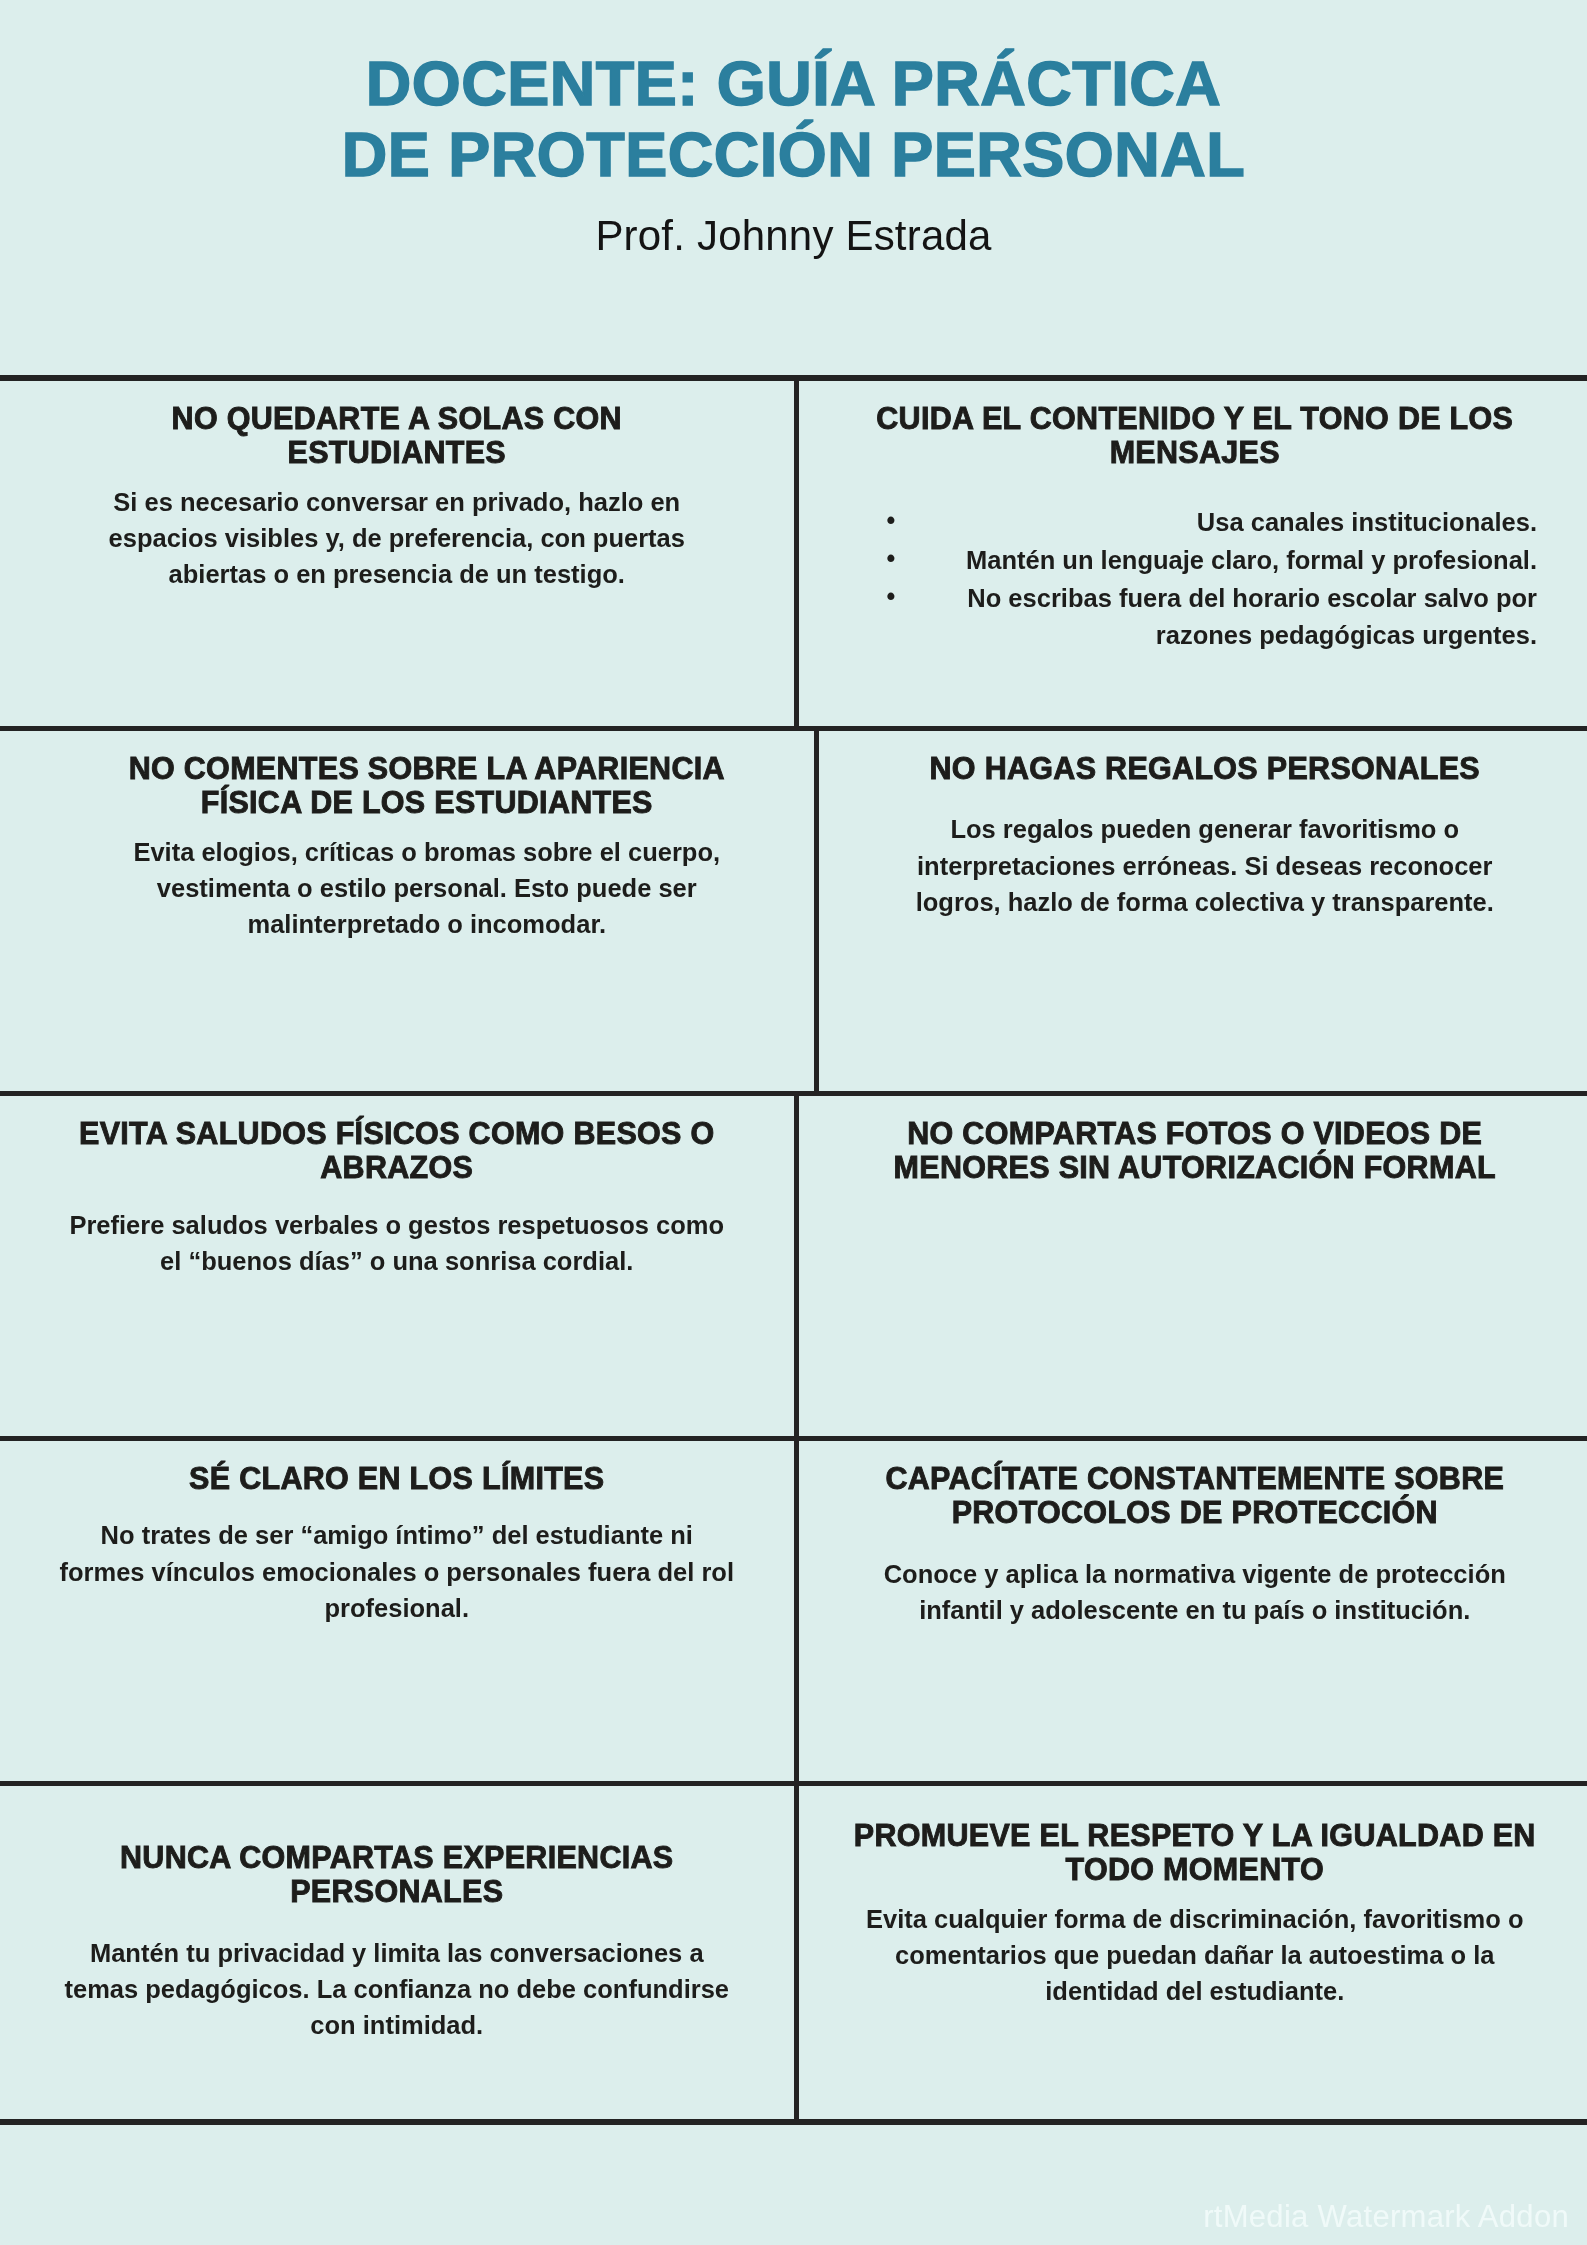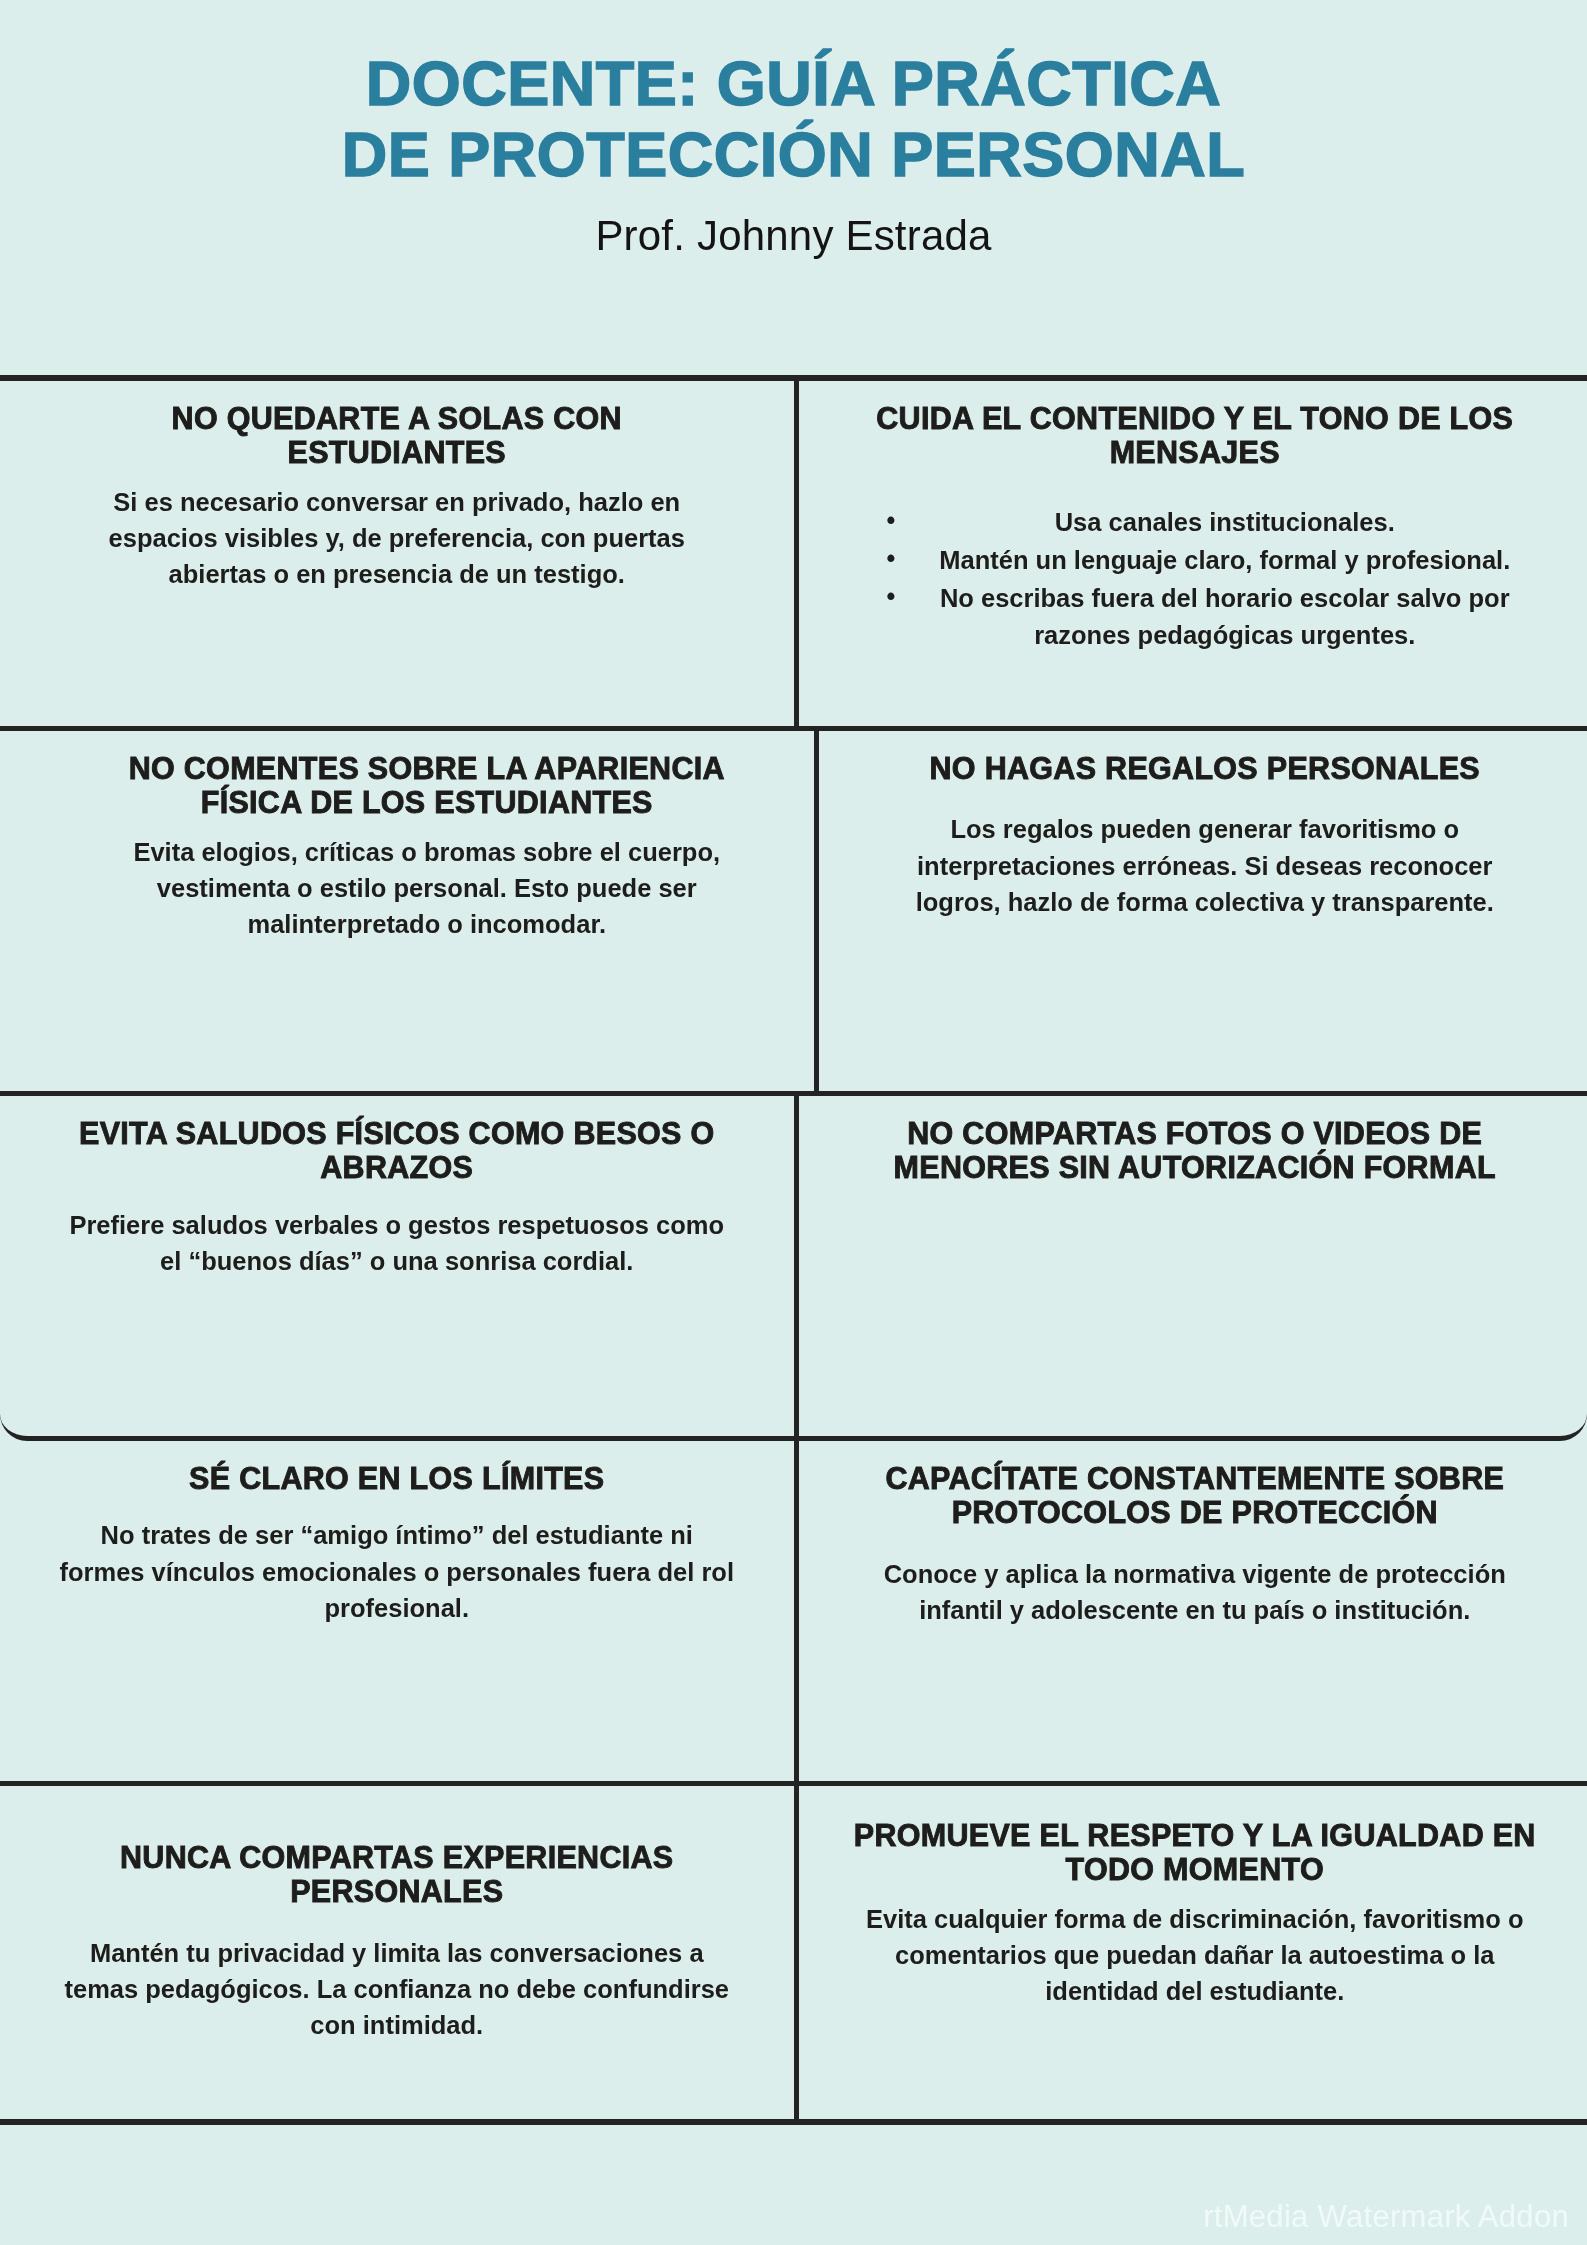--- a/index.html
+++ b/index.html
@@ -68,21 +68,21 @@
   .grid-row {
     position: relative;
     display: flex;
     width: 100%;
     box-sizing: border-box;
     border-bottom: 5px solid #232323;
   }
   .grid-row:last-child { border-bottom: none; }
   .grid-row.r1 { height: 350px; }
   .grid-row.r2 { height: 365px; padding-left: 40px; }
-  .grid-row.r3 { height: 345px; border-radius: 27px; }
+  .grid-row.r3 { height: 345px; }
   .grid-row.r4 { height: 345px; }
   .grid-row.r5 { height: 374px; }
 
   .cell {
     box-sizing: border-box;
     width: 50%;
     padding: 20px 38px 10px 38px;
     text-align: center;
     overflow: hidden;
   }
@@ -112,21 +112,21 @@
     line-height: 1.42;
     margin: 10px 0 0 0;
   }
   .cell-body.gap-lg { margin-top: 22px; }
   .cell-body.gap-md { margin-top: 26px; }
   .cell-body.gap-sm { margin-top: 14px; }
 
   ul.bullets {
     margin: 34px 0 8px 0;
     padding: 0 0 0 34px;
-    text-align: center;
+    text-align: right;
     list-style: none;
   }
   ul.bullets li {
     position: relative;
     color: #1d1d1b;
     font-family: "Liberation Sans", sans-serif;
     font-weight: bold;
     font-size: 25.5px;
     line-height: 1.42;
     padding-left: 26px;

